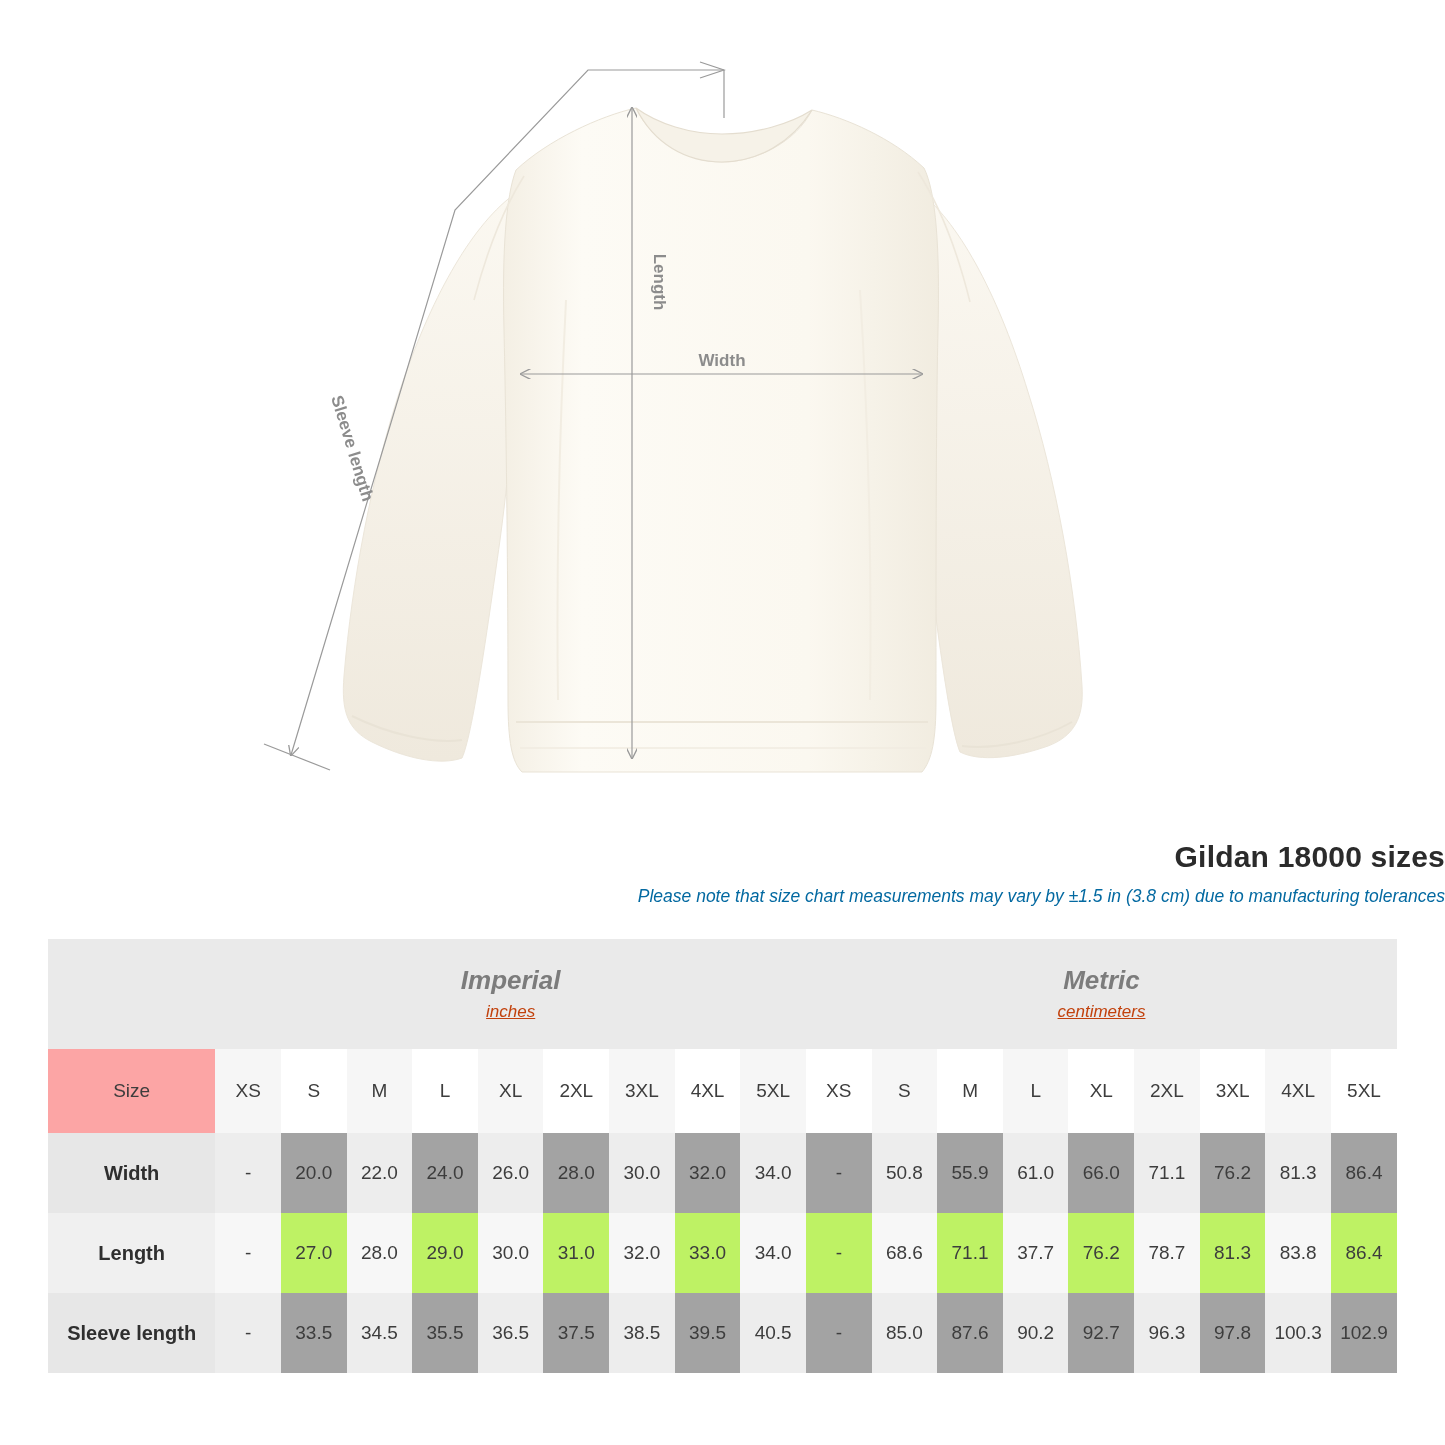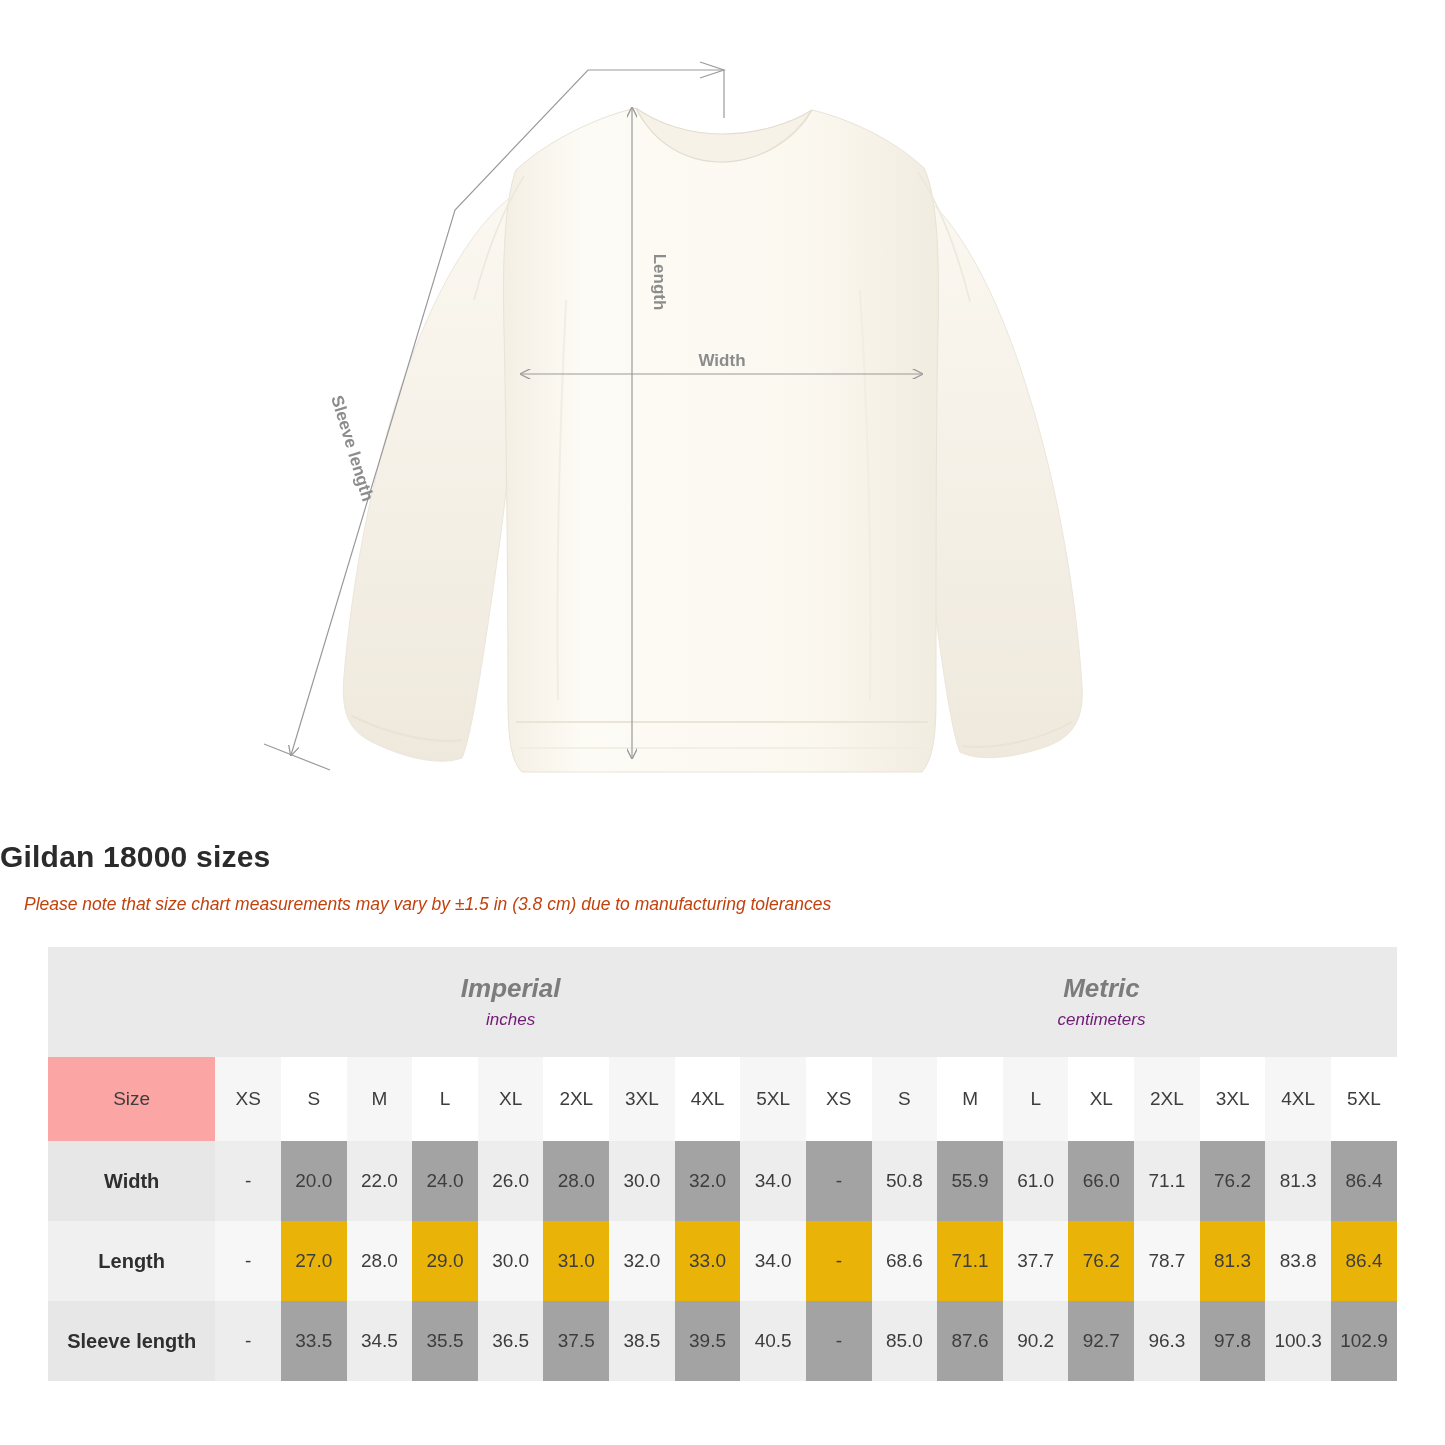--- a/index.html
+++ b/index.html
@@ -27,34 +27,34 @@
     height: 830px;
   }
   .illustration svg {
     position: absolute;
     top: 0;
     left: 0;
   }
 
   
   .title-block {
-    text-align: left;
+    text-align: right;
     margin-top: 10px;
   }
   .chart-title {
     font-size: 30px;
     font-weight: bold;
     color: #2b2b2b;
     letter-spacing: 0.2px;
   }
   .chart-note {
-    margin-top: 20px;
+    margin-top: 12px;
     font-size: 17.5px;
     font-style: italic;
-    color: #c2410c;
+    color: #0369a1;
     padding-left: 24px;
   }
 
   
   .table-wrap {
     margin: 32px 48px 0 48px;
   }
   table.size-table {
     width: 1349px;
     border-collapse: collapse;
@@ -79,22 +79,23 @@
     font-size: 26px;
     font-style: italic;
     font-weight: bold;
     color: #7c7c7c;
     line-height: 1.15;
     text-align: center;
   }
   .unit-sub {
     font-size: 17px;
     font-style: italic;
-    color: #701a75;
+    color: #c2410c;
     margin-top: 6px;
+    text-decoration: underline;
   }
 
   .head-row td {
     height: 82px;
     font-weight: bold;
     font-size: 20px;
     color: #2f2f2f;
     background: #ffffff;
   }
   .head-row td.rowlabel {
@@ -106,21 +107,21 @@
 
   .data-row td {
     height: 78px;
   }
   .data-row td.rowlabel {
     font-weight: bold;
     font-size: 20px;
     color: #2f2f2f;
   }
   
-  .row-even td { background: #eab308; }
+  .row-even td { background: #bef264; }
   .row-even td.rowlabel { background: #f0f0f0; }
   .row-even td.alt { background: #f7f7f7; }
 
   .row-odd td { background: #a3a3a3; }
   .row-odd td.rowlabel { background: #e7e7e7; }
   .row-odd td.alt { background: #ededed; }
 
   .col-label { width: 167px; }
   .col-size { width: 65.5px; }
 </style>

